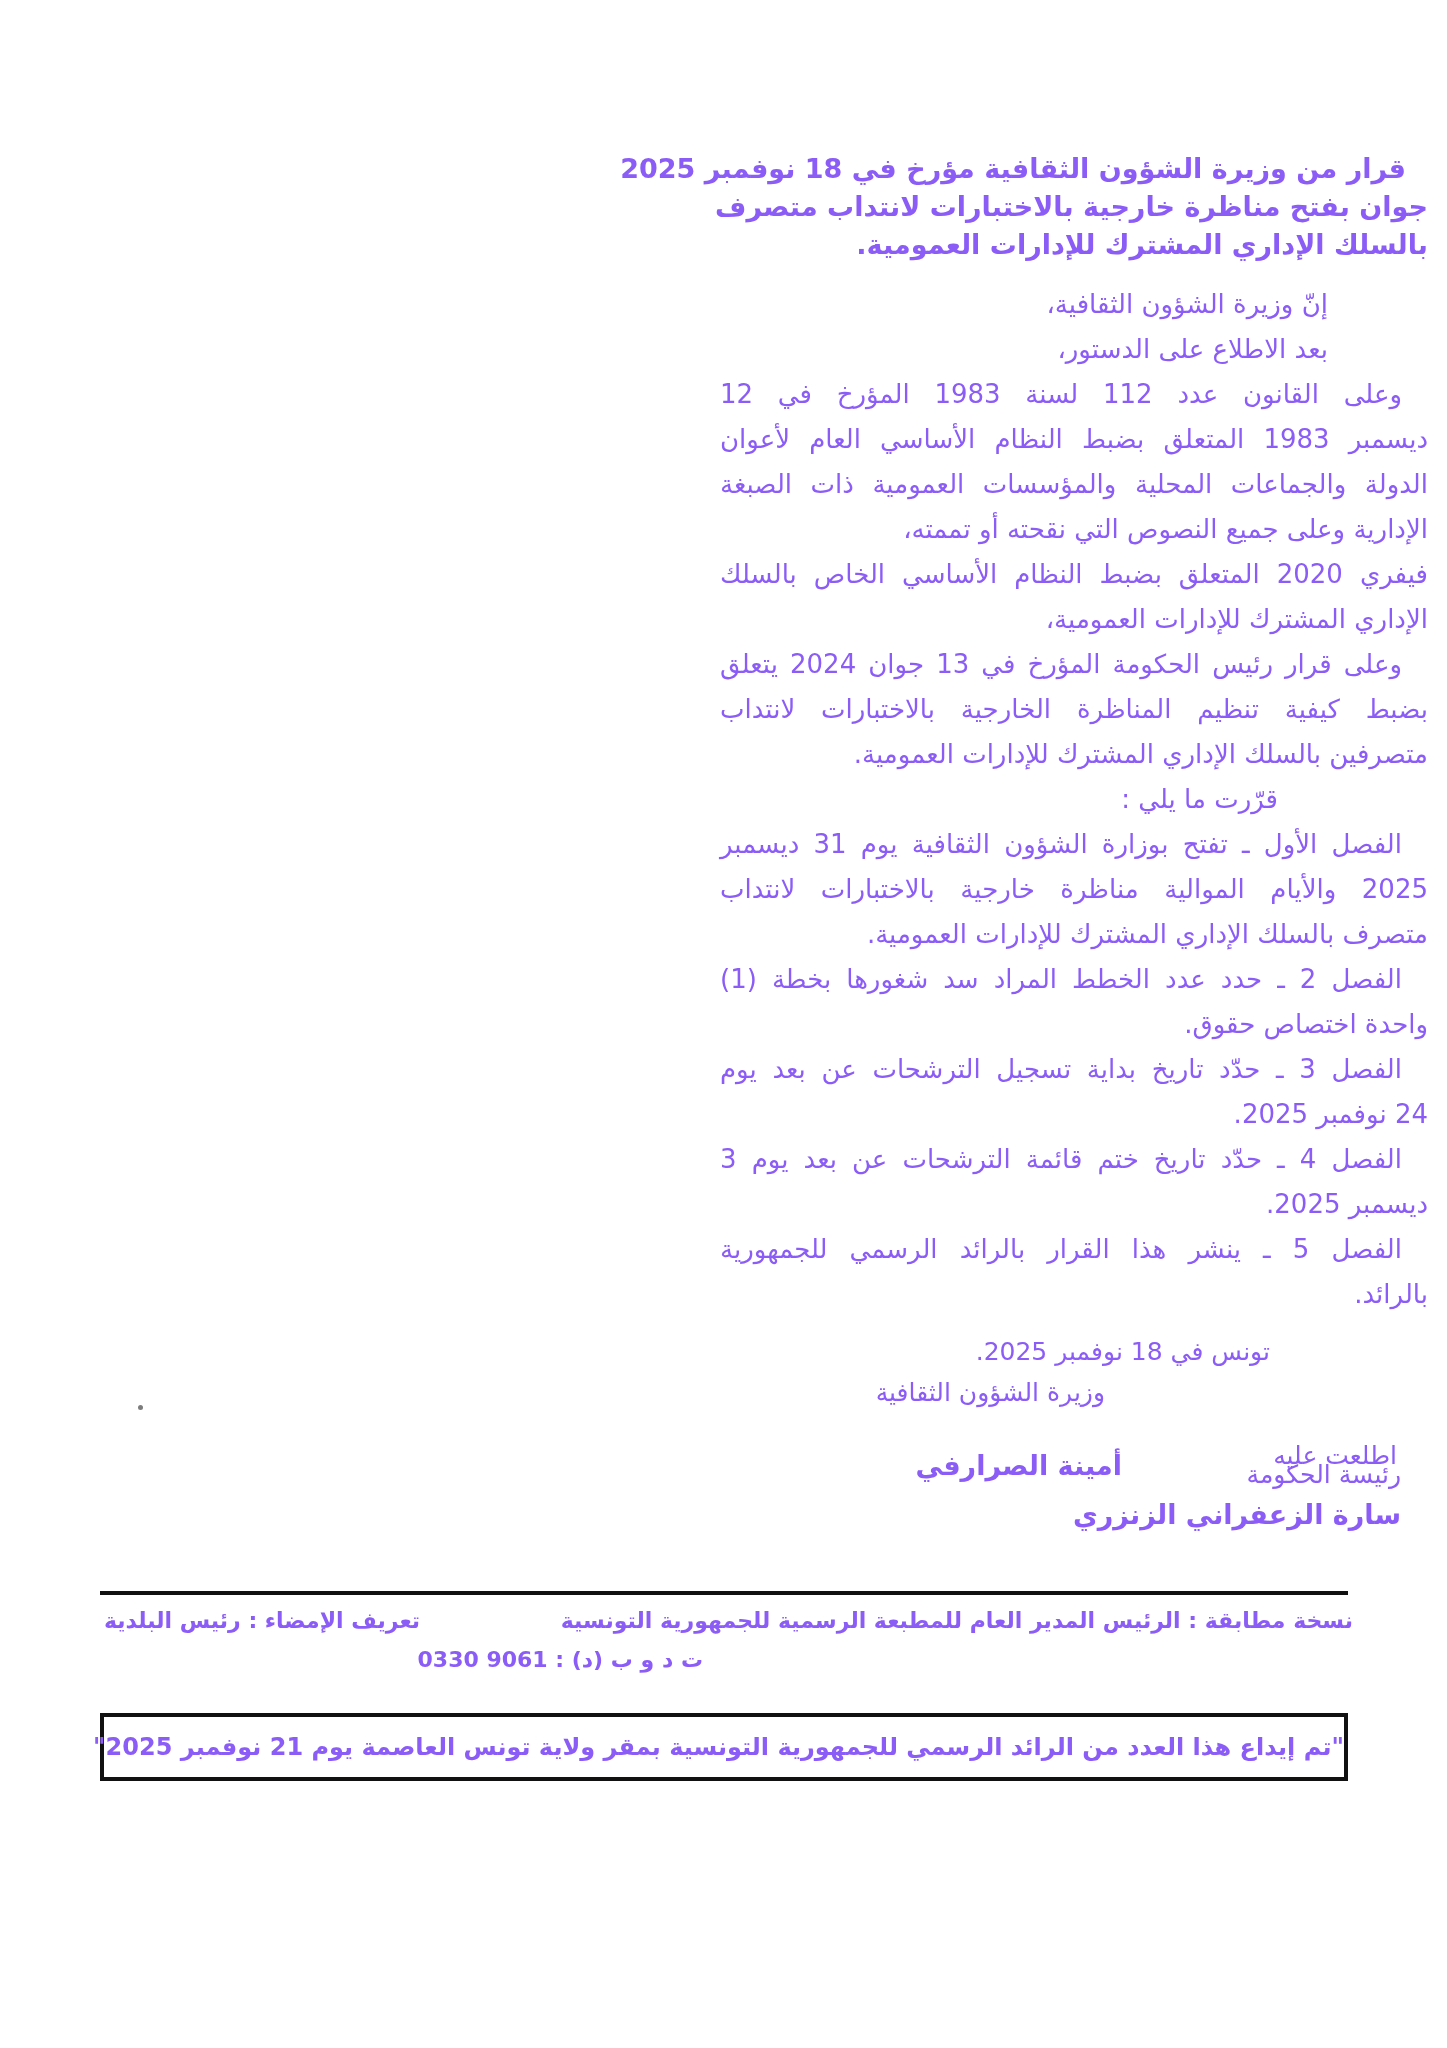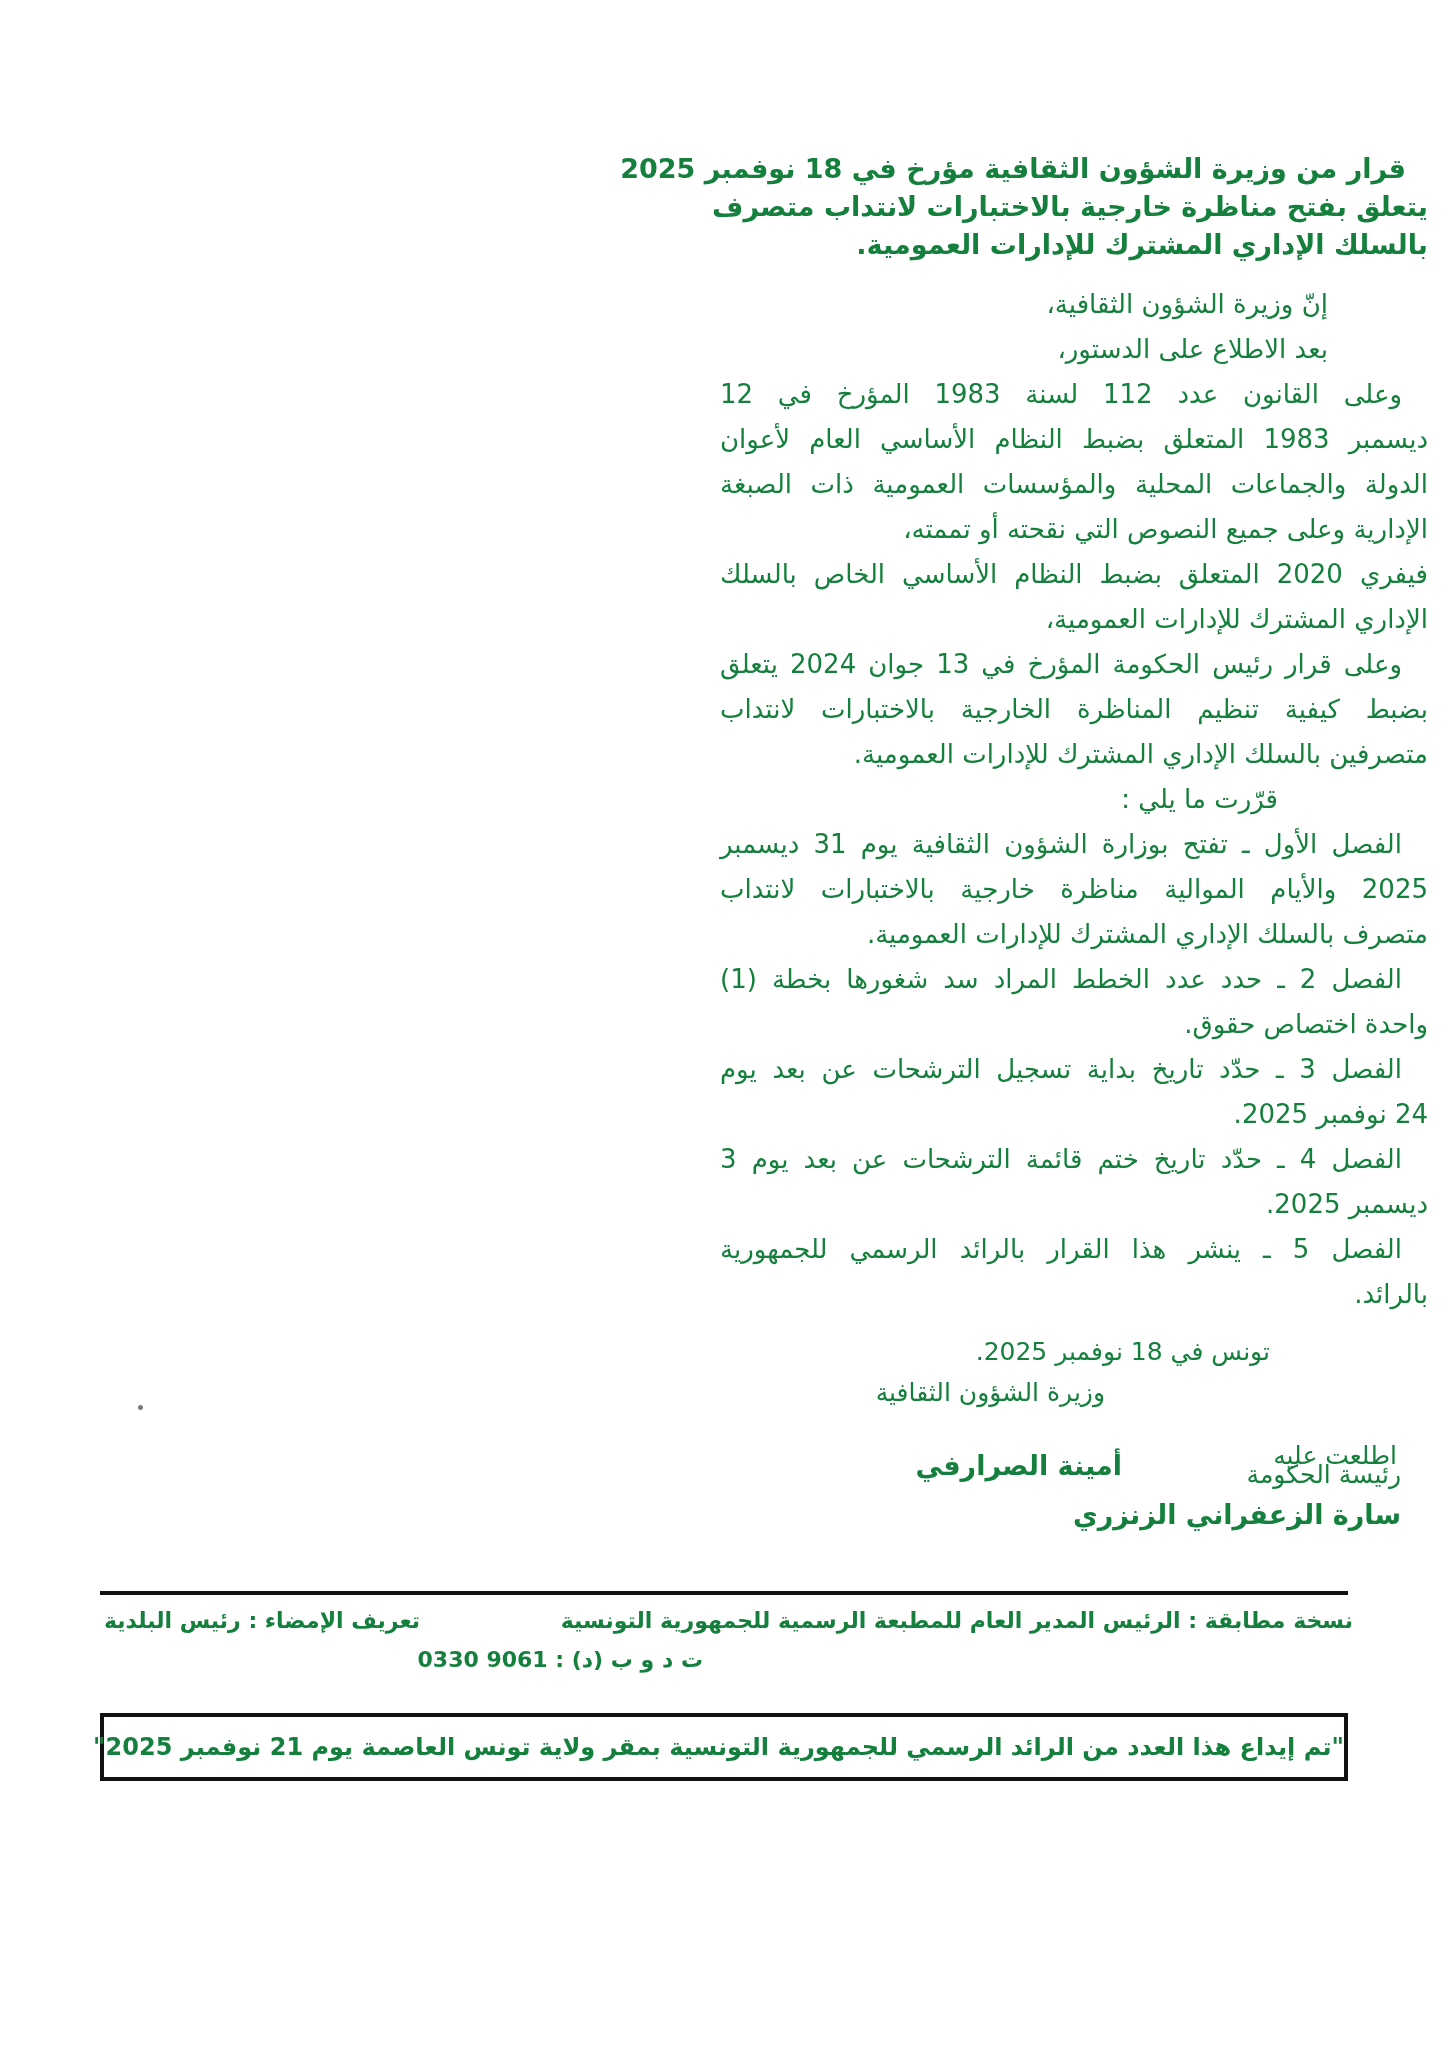--- a/index.html
+++ b/index.html
@@ -3,21 +3,21 @@
 <meta charset="utf-8">
 <style>
   html, body { margin:0; padding:0; background:#ffffff; }
   .page {
     position: relative;
     width: 1447px;
     height: 2048px;
     background: #ffffff;
     overflow: hidden;
     font-family: "DejaVu Sans", sans-serif;
-    color: #15803d;
+    color: #8b5cf6;
     margin: 0 auto;
   }
   
   .doc-col {
     position: absolute;
     left: 720px;
     top: 150px;
     width: 708px;
     direction: rtl;
   }
@@ -91,21 +91,21 @@
   }
 </style>
 </head>
 <body>
 
 <div class="page">
 
   <div class="doc-col">
     <div class="title-block">
       <div class="t-line just ind-t">قرار من وزيرة الشؤون الثقافية مؤرخ في 18 نوفمبر 2025</div>
-      <div class="t-line just">يتعلق بفتح مناظرة خارجية بالاختبارات لانتداب متصرف</div>
+      <div class="t-line just">جوان بفتح مناظرة خارجية بالاختبارات لانتداب متصرف</div>
       <div class="t-line right">بالسلك الإداري المشترك للإدارات العمومية.</div>
     </div>
 
     <div class="body-block">
       <div class="line right ind-md">إنّ وزيرة الشؤون الثقافية،</div>
       <div class="line right ind-md">بعد الاطلاع على الدستور،</div>
 
       <div class="line just ind-sm">وعلى القانون عدد 112 لسنة 1983 المؤرخ في 12</div>
       <div class="line just">ديسمبر 1983 المتعلق بضبط النظام الأساسي العام لأعوان</div>
       <div class="line just">الدولة والجماعات المحلية والمؤسسات العمومية ذات الصبغة</div>

